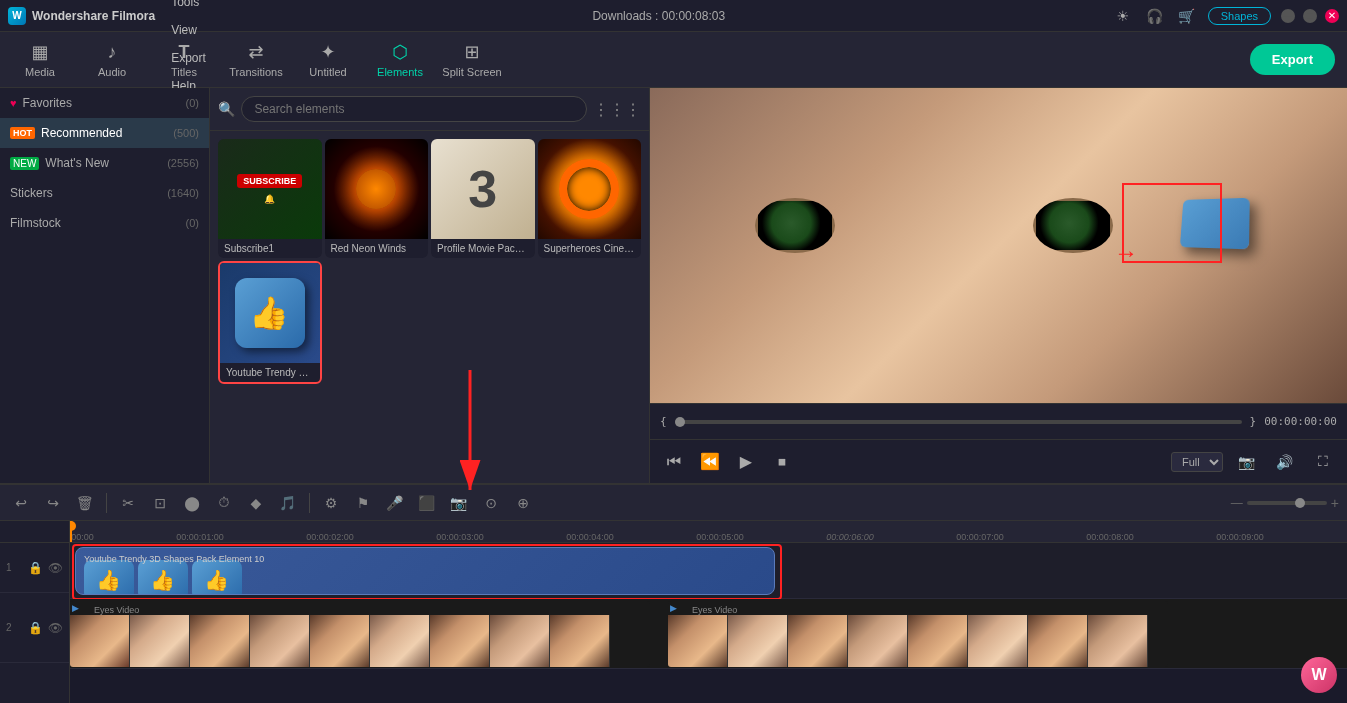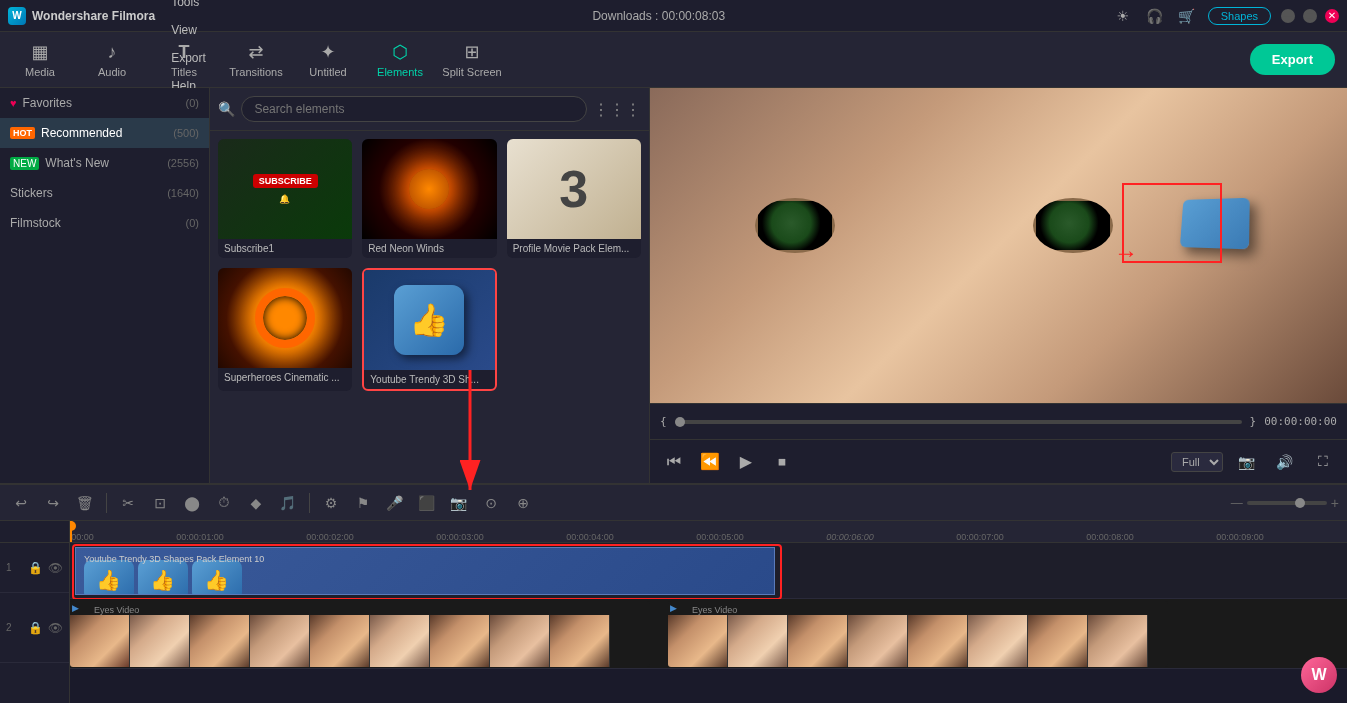--- a/index.html
+++ b/index.html
@@ -196,22 +196,22 @@
     .search-icon-btn {
       color: #888;
       font-size: 14px;
       cursor: pointer;
     }
     .grid-menu-btn {
       color: #888; font-size: 16px; cursor: pointer;
     }
     .elements-grid {
       display: grid;
-      grid-template-columns: 1fr 1fr 1fr;
-      gap: 10px;
+      grid-template-columns: 1fr 1fr 1fr 1fr;
+      gap: 3px;
       padding: 8px;
       overflow-y: auto;
     }
     .element-card {
       background: #1e1e2e;
       border-radius: 6px;
       overflow: hidden;
       cursor: pointer;
       position: relative;
     }
@@ -541,21 +541,21 @@
     }
     .track-row-2 {
       height: 70px;
     }
 
     .clip-element {
       position: absolute;
       top: 4px;
       height: 62px;
       background: linear-gradient(135deg, #3a5a9a, #2a4a8a);
-      border-radius: 0;
+      border-radius: 8px;
       border: 1px solid #5a7aba;
       overflow: hidden;
       display: flex;
       align-items: center;
     }
     .clip-label {
       font-size: 9px;
       color: #ccc;
       padding: 2px 4px;
       position: absolute;

